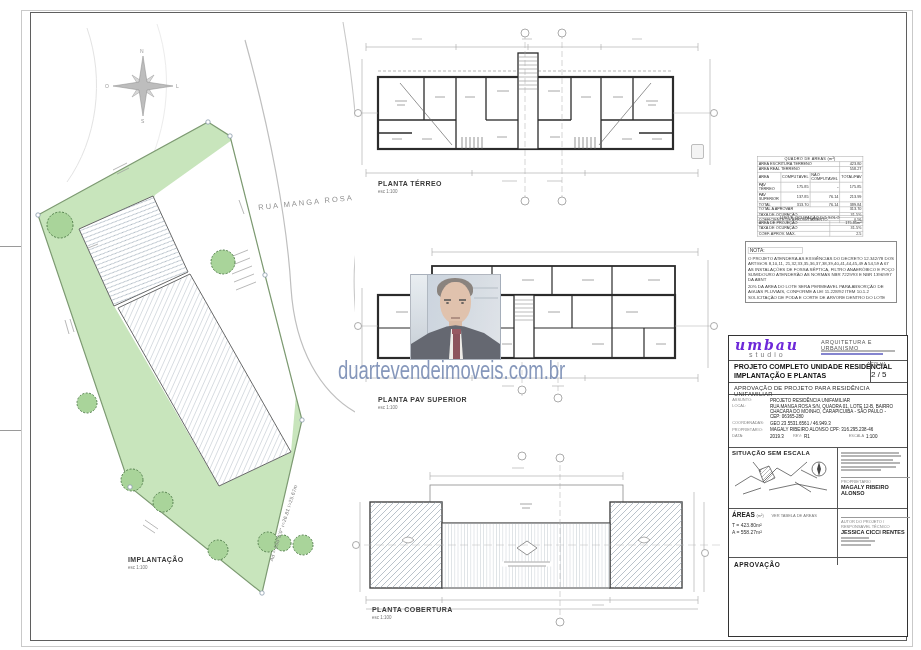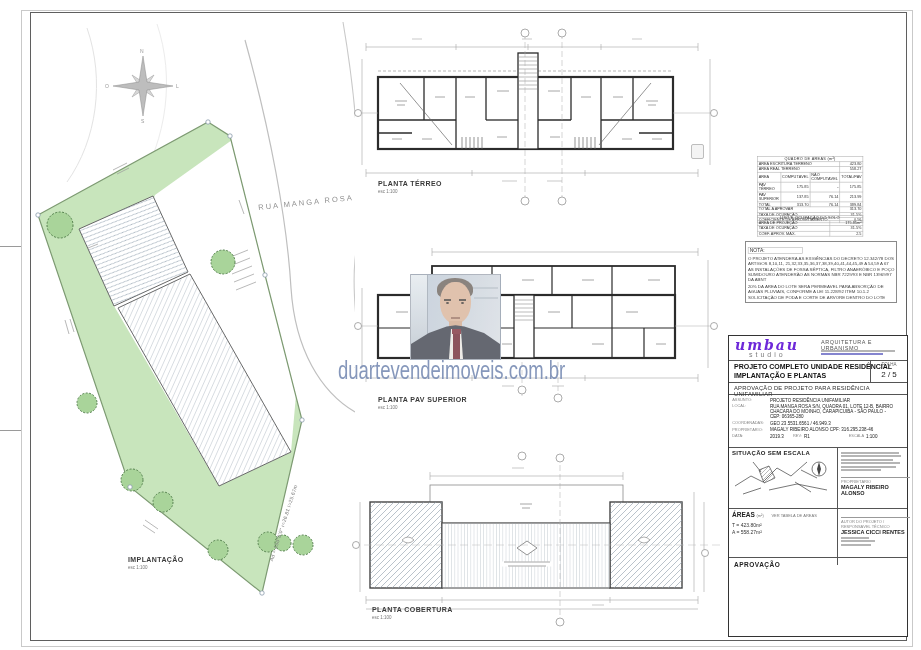--- a/index.html
+++ b/index.html
@@ -48,21 +48,21 @@
   
   .tb{left:728px;top:335px;width:178px;height:300px;border:1.6px solid #333;background:#fff;font-size:6px;}
   .tb .row{position:relative;border-bottom:1px solid #555;}
   .tb .logo-script{font-family:"DejaVu Serif", serif;font-style:italic;font-weight:bold;
                    font-size:14px;color:#6d28d9;letter-spacing:2px;}
   .tb .logo-sub{font-size:7px;color:#7a7a7a;letter-spacing:3px;}
   .tb .firm{font-size:5.5px;color:#555;letter-spacing:.5px;}
   .bar{height:2px;background:#b5b5b5;margin:1.5px 0;}
   .bar.blue{background:#8585cf;}
   .tb .ptitle{font-size:7px;font-weight:bold;color:#111;line-height:8.5px;}
-  .tb .folha{position:absolute;right:0;top:0;bottom:0;width:36px;border-left:1px solid #555;text-align:center;}
+  .tb .folha{position:absolute;right:0;top:0;bottom:0;width:36px;border-left:1px solid #555;text-align:left;}
   .tb .folha .fl{font-size:4.5px;color:#666;margin-top:1px;}
   .tb .folha .fv{font-size:8px;color:#222;margin-top:3px;}
   .tb .appr{font-size:5.8px;color:#333;letter-spacing:.2px;}
   .fields-in{width:266px;transform:scale(.65);transform-origin:0 0;}
   .frow{display:flex;margin:2px 0;}
   .flab{width:58px;font-size:6px;color:#888;flex:none;}
   .fval{font-size:7px;color:#222;line-height:8px;}
   .sit-title{font-size:6px;font-weight:bold;color:#222;letter-spacing:.3px;padding:2px 0 0 3px;}
   .name-big{font-size:5.5px;font-weight:bold;color:#222;}
   .microlab{font-size:4px;color:#888;}

